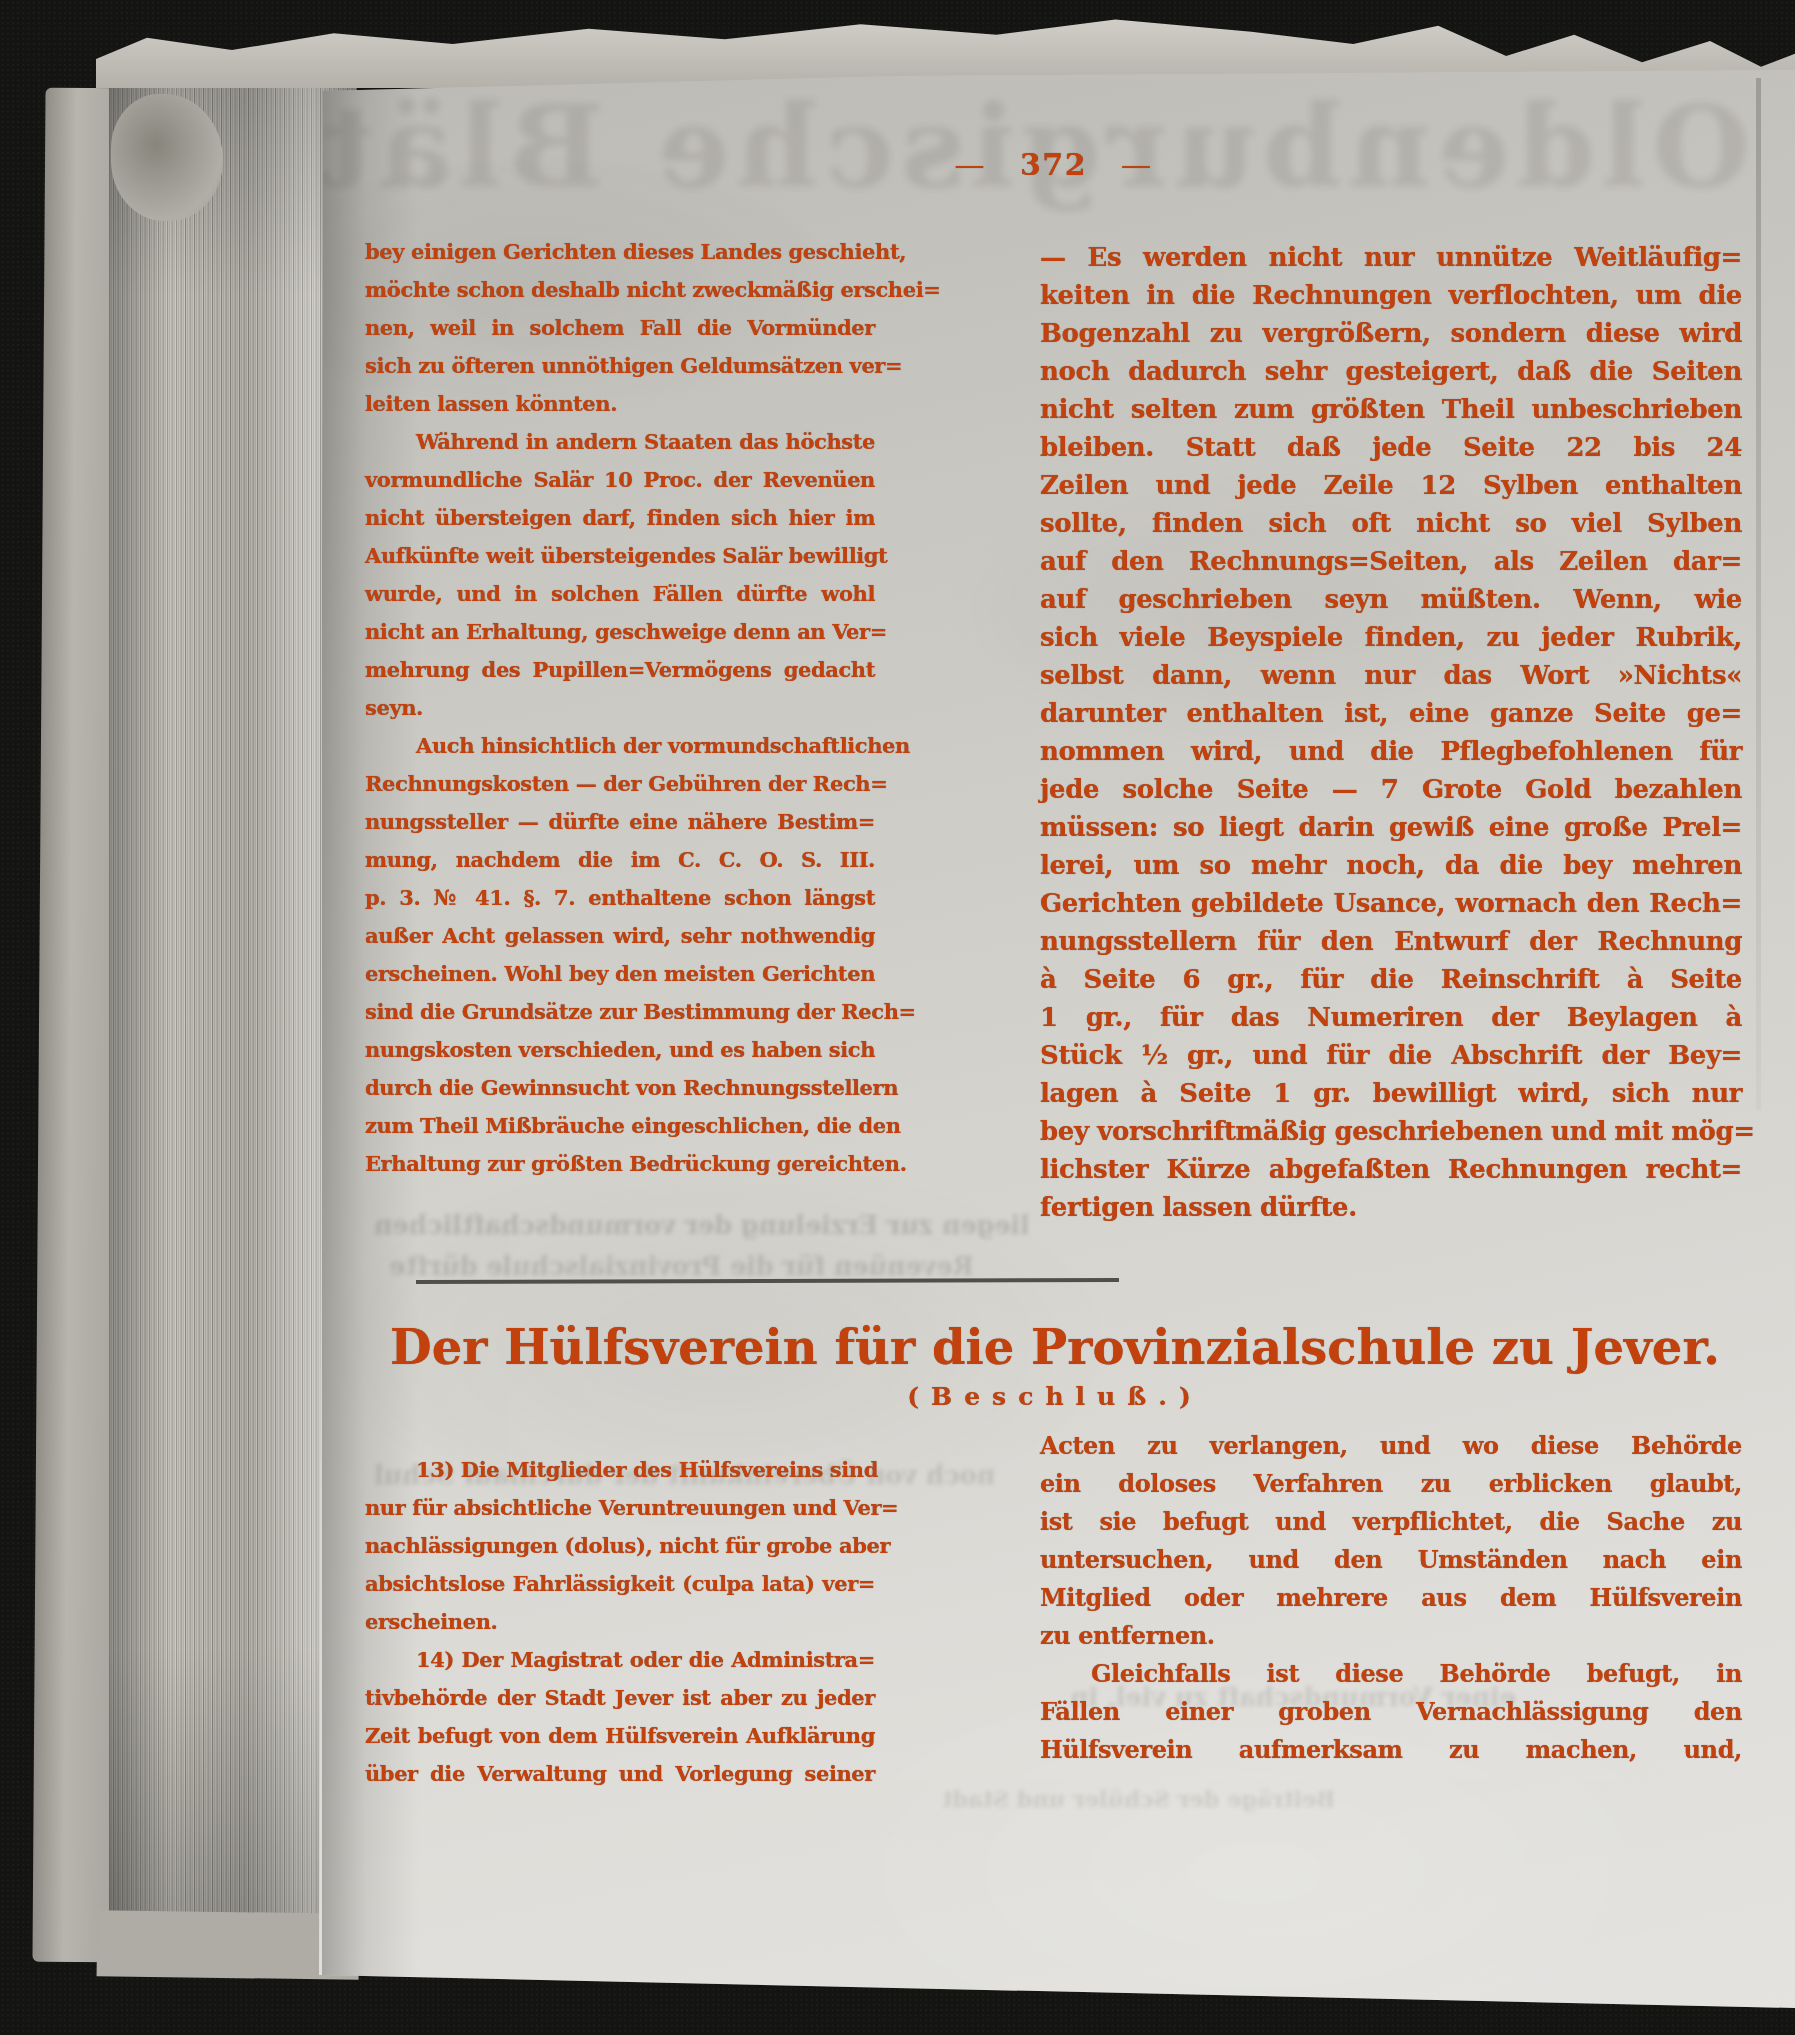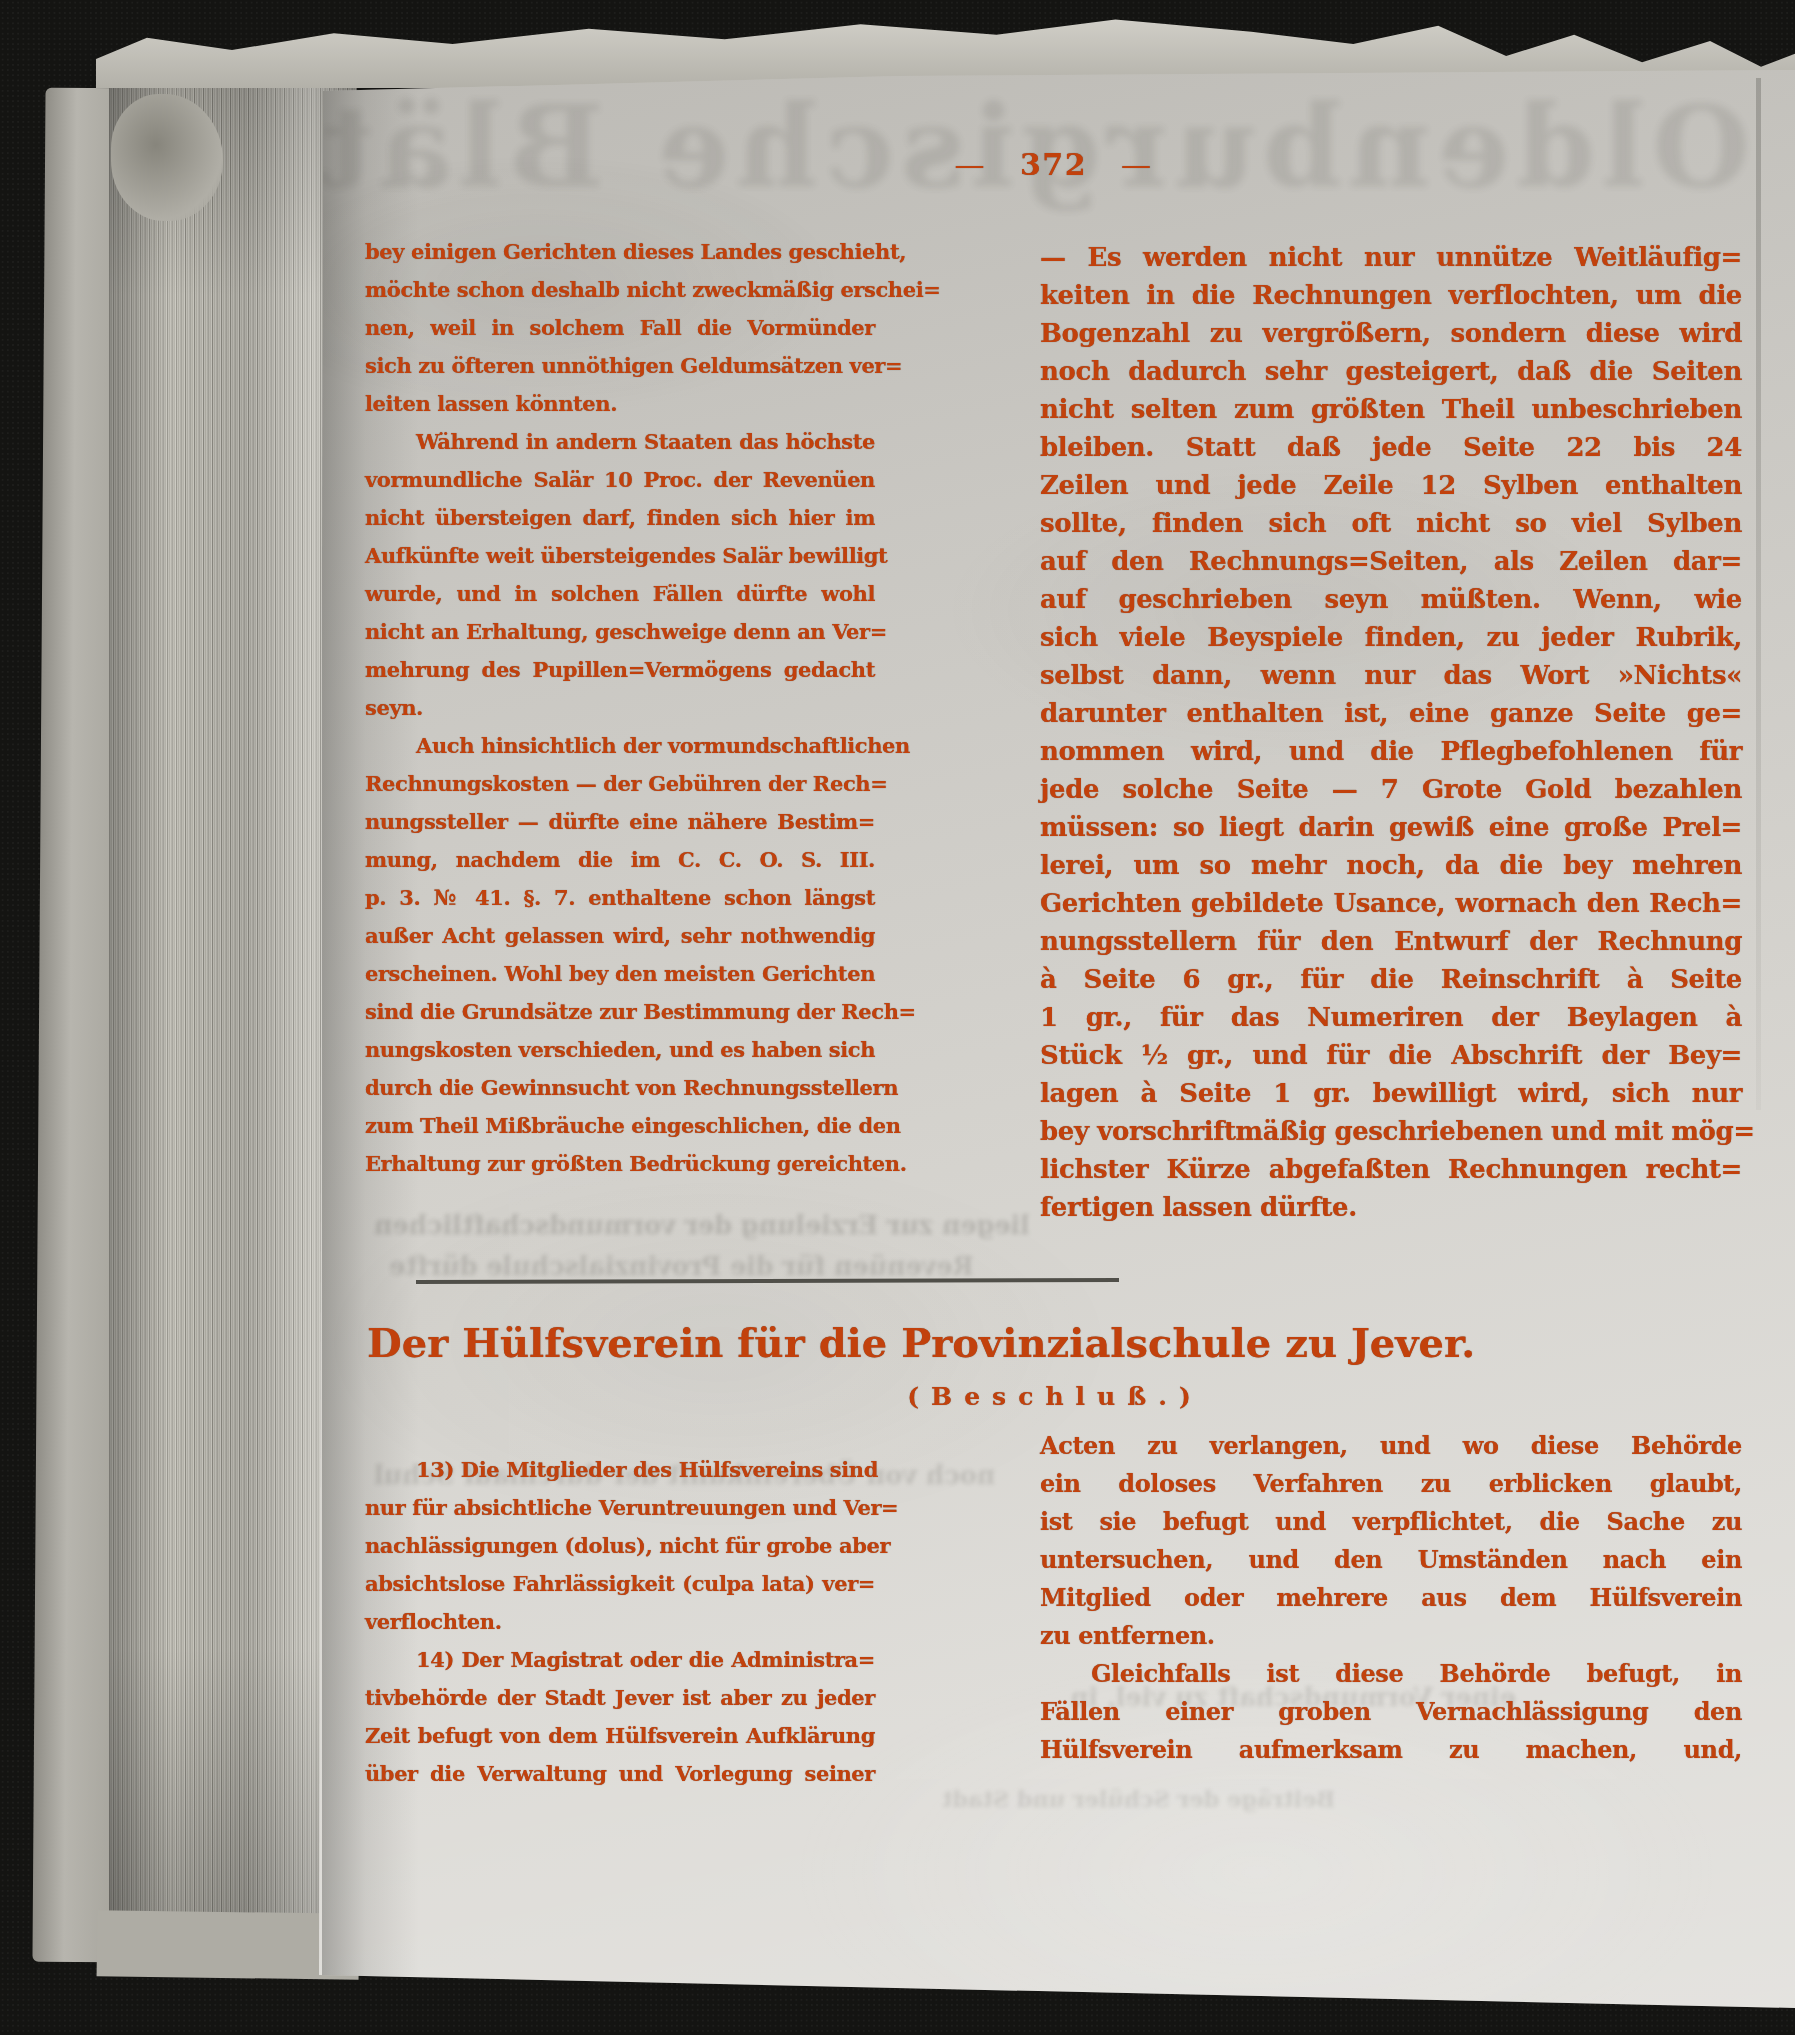--- a/index.html
+++ b/index.html
@@ -49,21 +49,21 @@
   .pageno{left:367px;top:147px;width:1373px;text-align:center;font-size:30px;font-weight:700;letter-spacing:1.5px;}
   .pageno .dash{margin:0 34px;font-weight:400;}
   .col .ln{height:38px;line-height:38px;text-align:justify;text-align-last:justify;white-space:nowrap;overflow:visible;}
   .col .ln.ind{text-indent:51px;}
   .col .ln.end{text-align-last:left;}
   .colA1{left:365px;top:233px;width:510px;font-size:21px;font-weight:700;letter-spacing:-0.4px;}
   .colA2{left:1040px;top:238px;width:702px;font-size:26px;font-weight:700;letter-spacing:-0.4px;}
   .colB1{left:365px;top:1432px;width:510px;font-size:21px;font-weight:700;letter-spacing:-0.4px;margin-top:19px;}
   .colB2{left:1040px;top:1427px;width:702px;font-size:24px;font-weight:700;letter-spacing:-0.4px;}
   .rule{position:absolute;left:416px;top:1279px;width:703px;height:3.7px;background:#504f49;transform:rotate(-0.15deg);}
-  .heading{left:367px;top:1319px;width:1376px;text-align:left;font-size:40px;font-weight:700;}
+  .heading{left:367px;top:1319px;width:1376px;text-align:center;font-size:48px;font-weight:700;}
   .subheading{left:367px;top:1382px;width:1376px;text-align:center;font-size:25px;font-weight:700;letter-spacing:12px;}
 
   
   .ghost{position:absolute;color:#4c4a44;font-weight:700;pointer-events:none;white-space:nowrap;
     transform:scaleX(-1);filter:blur(3.7px);opacity:0.13;}
   .g0{left:209px;top:81px;width:1541px;font-size:112px;letter-spacing:7.5px;text-align:center;}
   .g1{left:374px;top:1210px;font-size:25.4px;filter:blur(2.2px);opacity:0.22;}
   .g2{left:389px;top:1251px;font-size:25.4px;filter:blur(2.2px);opacity:0.20;}
   .g3{left:374px;top:1460px;font-size:25.4px;filter:blur(2.2px);opacity:0.18;}
   .g4{left:1070px;top:1682px;font-size:25.4px;filter:blur(2.2px);opacity:0.16;}
@@ -156,21 +156,21 @@
     <div class="rule"></div>
 
     <div class="txt heading">Der Hülfsverein für die Provinzialschule zu Jever.</div>
     <div class="txt subheading">(Beschluß.)</div>
 
     <div class="txt col colB1">
         <div class="ln ind">13) Die Mitglieder des Hülfsvereins sind</div>
         <div class="ln">nur für absichtliche Veruntreuungen und Ver=</div>
         <div class="ln">nachlässigungen (dolus), nicht für grobe aber</div>
         <div class="ln">absichtslose Fahrlässigkeit (culpa lata) ver=</div>
-        <div class="ln end">verflochten.</div>
+        <div class="ln end">erscheinen.</div>
         <div class="ln ind">14) Der Magistrat oder die Administra=</div>
         <div class="ln">tivbehörde der Stadt Jever ist aber zu jeder</div>
         <div class="ln">Zeit befugt von dem Hülfsverein Aufklärung</div>
         <div class="ln">über die Verwaltung und Vorlegung seiner</div>
       </div>
     <div class="txt col colB2">
         <div class="ln">Acten zu verlangen, und wo diese Behörde</div>
         <div class="ln">ein doloses Verfahren zu erblicken glaubt,</div>
         <div class="ln">ist sie befugt und verpflichtet, die Sache zu</div>
         <div class="ln">untersuchen, und den Umständen nach ein</div>

